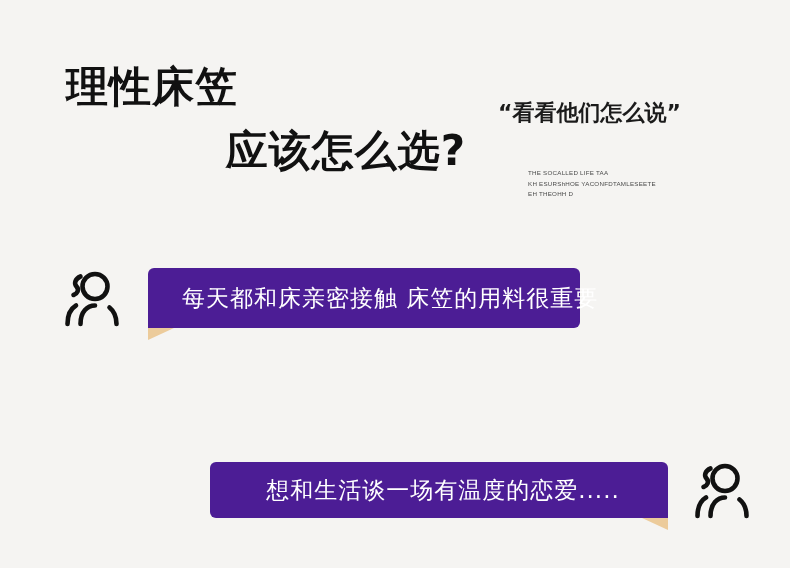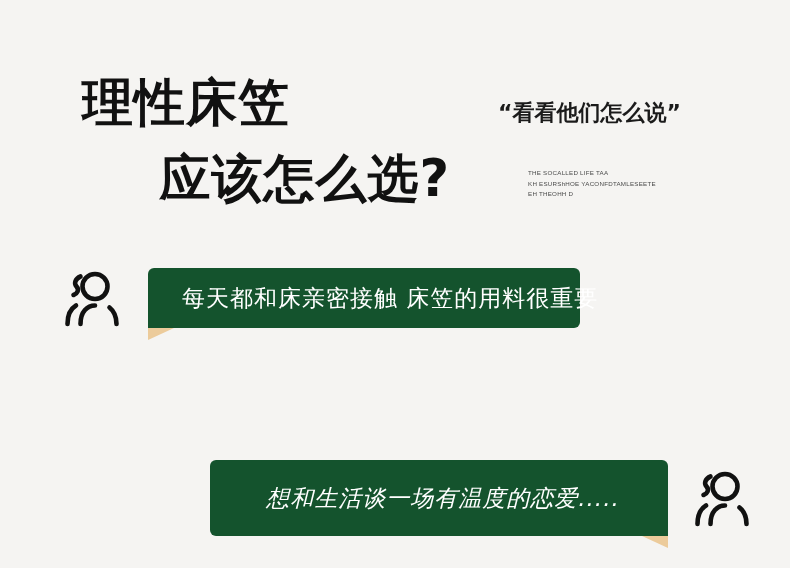--- a/index.html
+++ b/index.html
@@ -26,26 +26,26 @@
   
   .headline {
     position: absolute;
     left: 66px;
     top: 57px;
     width: 400px;
   }
   .headline-line {
     font-family: "DejaVu Sans", "Liberation Sans", sans-serif;
     font-weight: 700;
-    font-size: 51px;
+    font-size: 42px;
     line-height: 60px;
     letter-spacing: 1px;
     color: #111111;
     white-space: nowrap;
-    margin: 16px;
+    margin: 0;
   }
   .headline-line.second {
     margin-top: 4px;
     text-align: right;
   }
 
   
   .quote-block {
     position: absolute;
     left: 498px;
@@ -100,21 +100,21 @@
     height: 60px;
     flex: 0 0 auto;
     display: block;
   }
   .person-icon.left  { margin-right: 20px; }
   .person-icon.right { margin-left: 18px; }
 
   
   .bubble {
     position: relative;
-    background: #14532d;
+    background: #4c1d95;
     color: #ffffff;
     border-radius: 6px;
     box-sizing: border-box;
     display: flex;
     align-items: center;
   }
   .bubble-text {
     font-family: "DejaVu Sans", "Liberation Sans", sans-serif;
     font-size: 23px;
     line-height: 28px;
@@ -136,24 +136,23 @@
     bottom: -12px;
     width: 0;
     height: 0;
     border-style: solid;
     border-width: 0 0 12px 26px;
     border-color: transparent transparent transparent #eccb9b;
   }
 
   
   .bubble.tail-right {
-    height: 76px;
+    height: 56px;
     padding: 0 28px 0 36px;
     border-radius: 6px 6px 0 6px;
-    font-style: italic;
   }
   .bubble.tail-right::after {
     content: "";
     position: absolute;
     right: 0;
     bottom: -12px;
     width: 0;
     height: 0;
     border-style: solid;
     border-width: 12px 0 0 26px;

